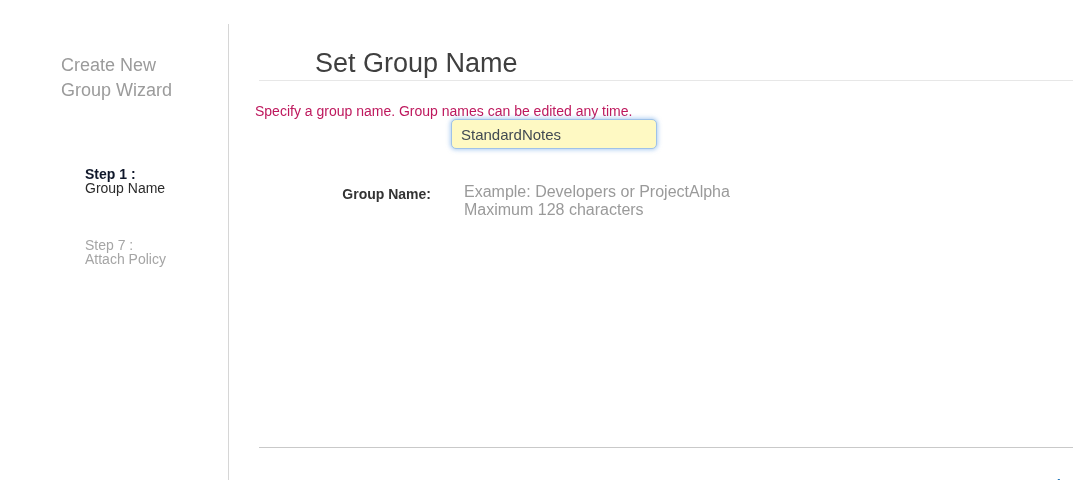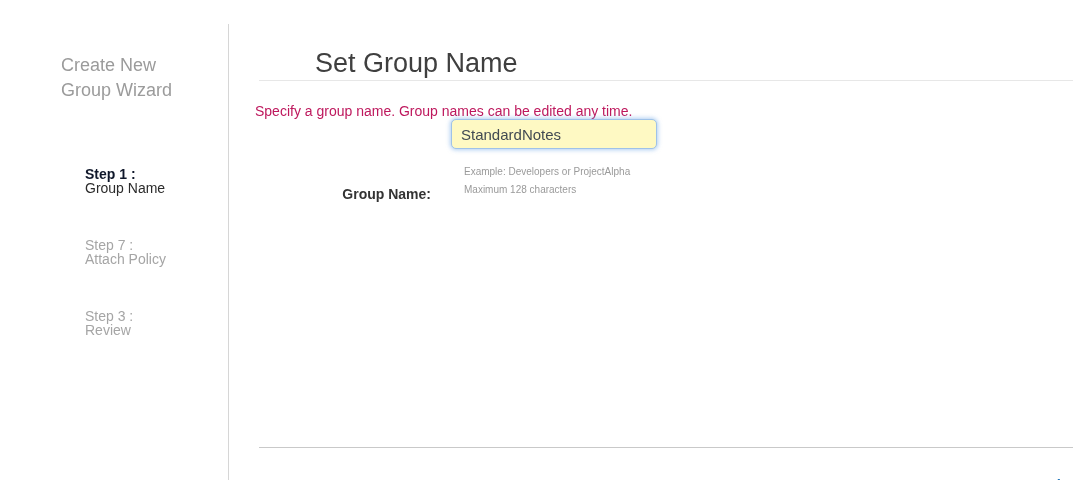--- a/index.html
+++ b/index.html
@@ -62,21 +62,21 @@
     border-radius: 5px;
     box-shadow: 0 0 4px 1px rgba(110, 165, 230, 0.55);
     padding: 0 9px;
     font-family: "Liberation Sans", sans-serif;
     font-size: 15px; color: #424a52;
     outline: none;
     background: #fef9c3;
   }
   .helper {
     position: absolute; left: 222px;
-    font-size: 10px; color: #9a9a9a; line-height: 18px;
+    font-size: 16px; color: #9a9a9a; line-height: 18px; margin-top: 20px;
   }
   .helper-example { top: 127px; }
   .helper-max { top: 145px; }
 
   .divider-bottom {
     position: absolute; left: 29px; top: 423px; width: 825px; height: 0;
     border-top: 1px solid #c9c9c9;
   }
 
   .footer {
@@ -110,24 +110,20 @@
     <h2 class="wizard-title">Create New Group Wizard</h2>
     <ul class="steps">
       <li class="step active">
         <span class="prefix">Step 1 :</span>
         <span class="label">Group Name</span>
       </li>
       <li class="step">
         <span class="prefix">Step 7 :</span>
         <span class="label">Attach Policy</span>
       </li>
-      <li class="step">
-        <span class="prefix">Step 3 :</span>
-        <span class="label">Review</span>
-      </li>
     </ul>
   </aside>
 
   <main class="main">
 
     <h1 class="page-title">Set Group Name</h1>
 
     <div class="divider-top"></div>
 
     <p class="subtitle">Specify a group name. Group names can be edited any time.</p>

